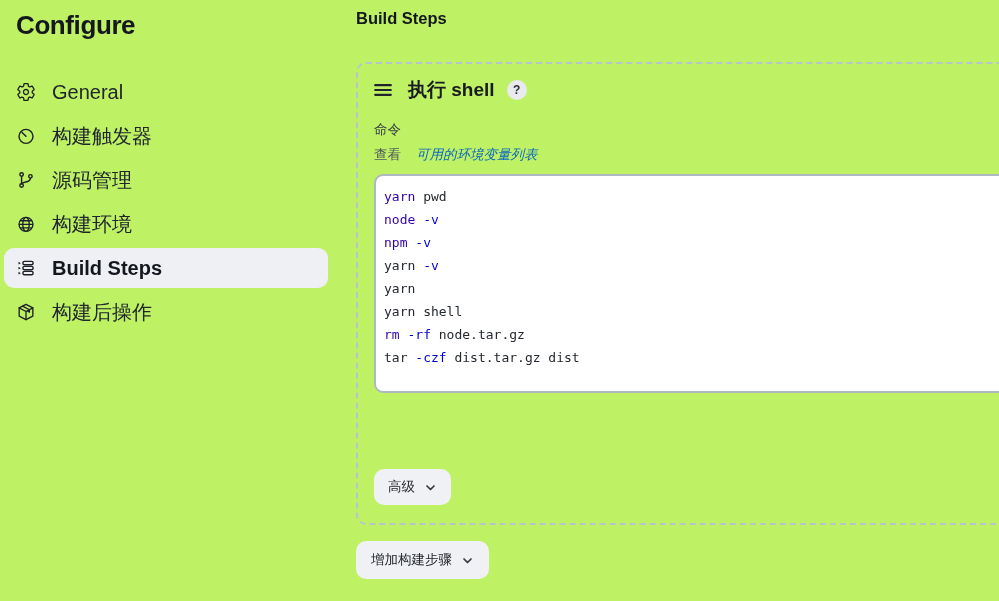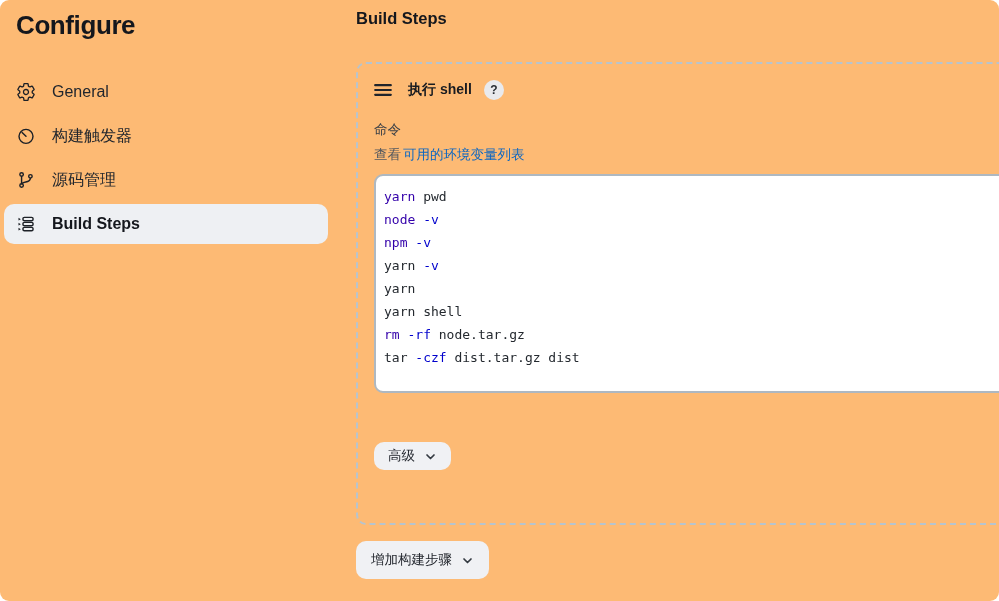--- a/index.html
+++ b/index.html
@@ -1,61 +1,61 @@
 <!DOCTYPE html>
 <html style="--link: #0b66c2; --tok-builtin: #3300aa; --tok-attribute: #0000cc; --tok-plain: #24292f; --selected-item-bg: #eef0f3;"><head>
 <meta charset="utf-8">
 <style>
   html,body{margin:0;padding:0;background:#fff;}
-  #app{position:relative;width:999px;height:601px;overflow:hidden;background:#fdba74;
-       font-family:"Liberation Sans","DejaVu Sans",sans-serif;color:#1b1f26;border-radius:9px;}
+  #app{position:relative;width:999px;height:601px;overflow:hidden;background:#bef264;
+       font-family:"Liberation Sans","DejaVu Sans",sans-serif;color:#1b1f26;}
 
   
   .sidebar{position:absolute;left:0;top:0;width:332px;height:601px;}
   .page-title{margin:10px 0 0 16px;font-size:26px;line-height:30px;font-weight:700;
               color:#14171d;letter-spacing:-.4px;}
   .nav{position:absolute;top:72px;left:4px;width:324px;}
   .side-item{display:flex;align-items:center;height:40px;margin-bottom:4px;padding:0 12px;
-             border-radius:10px;cursor:pointer;font-size:16px;color:#21262d;box-sizing:border-box;}
+             border-radius:10px;cursor:pointer;font-size:20px;color:#21262d;box-sizing:border-box;}
   .side-item.selected{background:var(--selected-item-bg,#eef0f3);font-weight:700;color:#14171d;}
   .side-item .icon{width:20px;height:20px;margin-right:16px;flex:0 0 20px;display:flex;
                    align-items:center;justify-content:center;color:#1d2127;}
   .side-item .icon svg{width:20px;height:20px;display:block;}
 
   
   .main{position:absolute;left:355px;top:0;width:644px;height:601px;}
   .heading{margin:9px 0 0 1px;font-size:16.5px;font-weight:700;color:#14171d;}
 
   .card{position:absolute;left:1px;top:62px;width:740px;height:463px;box-sizing:border-box;
         border:2px dashed #b6c4ce;border-radius:10px;padding:0 16px;}
   .card-header{display:flex;align-items:center;margin-top:15px;height:22px;}
   .drag{width:20px;height:16px;cursor:grab;display:flex;align-items:center;}
   .drag svg{width:18px;height:14px;display:block;color:#20242b;}
-  .step-title{margin-left:14px;font-size:14px;font-weight:700;color:#181b20;}
+  .step-title{margin-left:14px;font-size:19px;font-weight:700;color:#181b20;}
   .help{margin-left:12px;width:20px;height:20px;border-radius:50%;background:#e9eaed;
         font-size:12px;font-weight:700;color:#272c33;display:flex;align-items:center;
         justify-content:center;cursor:pointer;user-select:none;}
   .cmd-label{margin-top:20px;font-size:13.5px;color:#3a3f46;}
   .see-row{margin-top:7px;font-size:13.5px;color:#51575f;}
-  .see-row a{color:var(--link,#0b66c2);text-decoration:none;cursor:pointer;margin-left:2px;}
+  .see-row a{color:var(--link,#0b66c2);text-decoration:none;cursor:pointer;margin-left:15px;font-style:italic;}
 
   .editor{margin-top:10px;height:219px;box-sizing:border-box;border:2px solid #aeb8c1;
           border-radius:9px;background:#fff;padding:9px 8px;overflow:hidden;cursor:text;
           font-family:"DejaVu Sans Mono","Liberation Mono",monospace;font-size:13px;
           line-height:23px;color:var(--tok-plain,#24292f);}
   .code-line{white-space:pre;}
   .tok-builtin{color:var(--tok-builtin,#3300aa);}
   .tok-attribute{color:var(--tok-attribute,#0000cc);}
   .tok-plain{color:var(--tok-plain,#24292f);}
 
   .btn{display:inline-flex;align-items:center;gap:9px;background:#f0f1f4;border:none;
        border-radius:10px;font-family:"Liberation Sans","DejaVu Sans",sans-serif;
        font-size:13.5px;font-weight:500;color:#23272e;cursor:pointer;}
   .btn svg{width:13px;height:13px;display:block;color:#343a42;}
-  .advanced{margin-top:49px;height:28px;padding:12px 14px;}
+  .advanced{margin-top:76px;height:36px;padding:12px 14px;}
   .add-step{position:absolute;left:1px;top:541px;height:38px;padding:0 15px;}
 </style>
 </head>
 <body>
 
 <div id="app">
 
   <aside class="sidebar">
     <h1 class="page-title">Configure</h1>
     <nav class="nav">
@@ -80,36 +80,56 @@
           <span class="icon">
             <svg viewBox="0 0 24 24" fill="none" stroke="currentColor" stroke-width="1.7" stroke-linecap="round" stroke-linejoin="round">
               <circle cx="6.7" cy="5.4" r="2.1"></circle>
               <circle cx="6.7" cy="18.6" r="2.1"></circle>
               <circle cx="17.3" cy="7.6" r="2.1"></circle>
               <path d="M6.7 7.6v8.9M17.3 9.8c-.3 3-2.7 4.2-5.6 4.6-2 .3-3.6.8-4.6 2"></path>
             </svg>
           </span>
           <span>源码管理</span>
         </div>
+        <div class="side-item">
+          <span class="icon">
+            <svg viewBox="0 0 24 24" fill="none" stroke="currentColor" stroke-width="1.6">
+              <circle cx="12" cy="12.4" r="8.4"></circle>
+              <ellipse cx="12" cy="12.4" rx="3.9" ry="8.4"></ellipse>
+              <path d="M3.6 12.4h16.8M4.9 8.1h14.2M4.9 16.7h14.2"></path>
+            </svg>
+          </span>
+          <span>构建环境</span>
+        </div>
         <div class="side-item selected">
           <span class="icon">
             <svg viewBox="0 0 24 24">
               <g fill="none" stroke="currentColor" stroke-width="1.7">
                 <rect x="8.3" y="4" width="12.2" height="4.1" rx="1.8"></rect>
                 <rect x="8.3" y="10" width="12.2" height="4.1" rx="1.8"></rect>
                 <rect x="8.3" y="16" width="12.2" height="4.1" rx="1.8"></rect>
               </g>
               <g fill="currentColor">
                 <path d="M3 4.5l2.8 1.7L3 7.9z"></path>
                 <path d="M3 10.5l2.8 1.7L3 13.9z"></path>
                 <path d="M3 16.5l2.8 1.7L3 19.9z"></path>
               </g>
             </svg>
           </span>
           <span>Build Steps</span>
+        </div>
+        <div class="side-item">
+          <span class="icon">
+            <svg viewBox="0 0 24 24" fill="none" stroke="currentColor" stroke-width="1.6" stroke-linecap="round" stroke-linejoin="round">
+              <path d="M12 2.8l8.2 4.3v9.8L12 21.2l-8.2-4.3V7.1z"></path>
+              <path d="M3.8 7.1L12 11.4l8.2-4.3M12 11.4v9.8"></path>
+              <path d="M7.9 5l8.2 4.3v2.9l-2-1.1"></path>
+            </svg>
+          </span>
+          <span>构建后操作</span>
         </div>
       </nav>
   </aside>
 
   <main class="main">
     <h2 class="heading">Build Steps</h2>
 
     <section class="card">
       <div class="card-header">
         <span class="drag">

